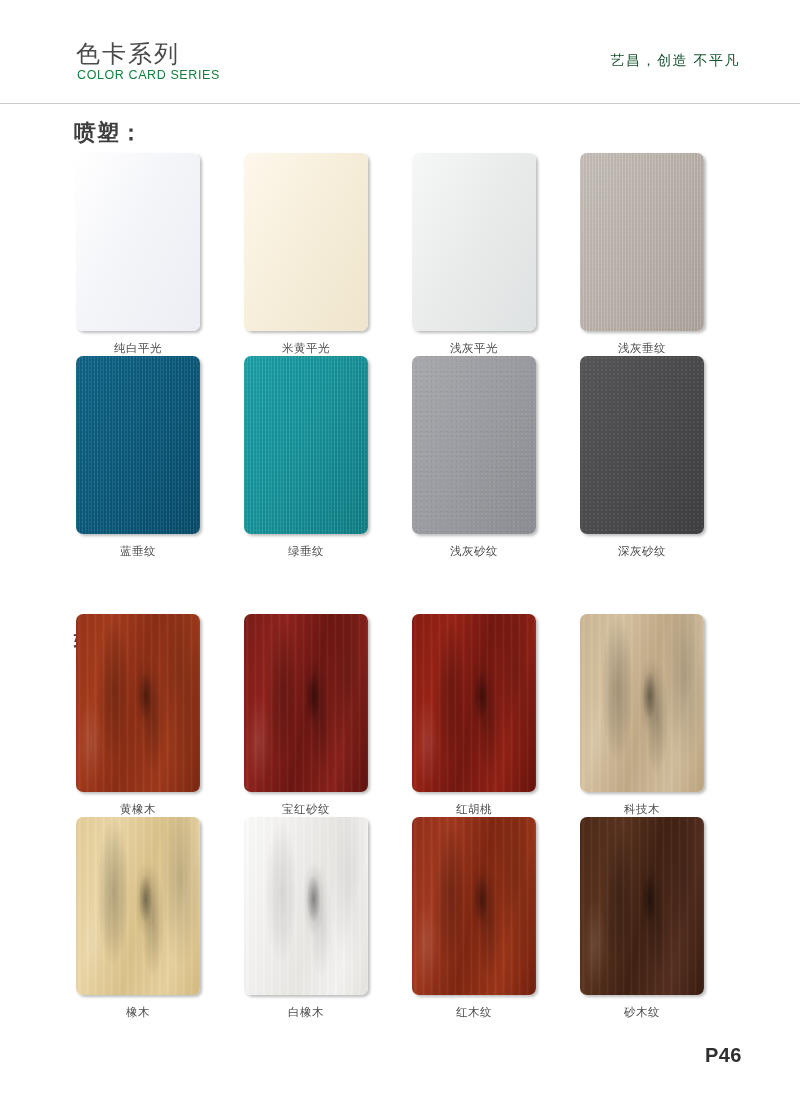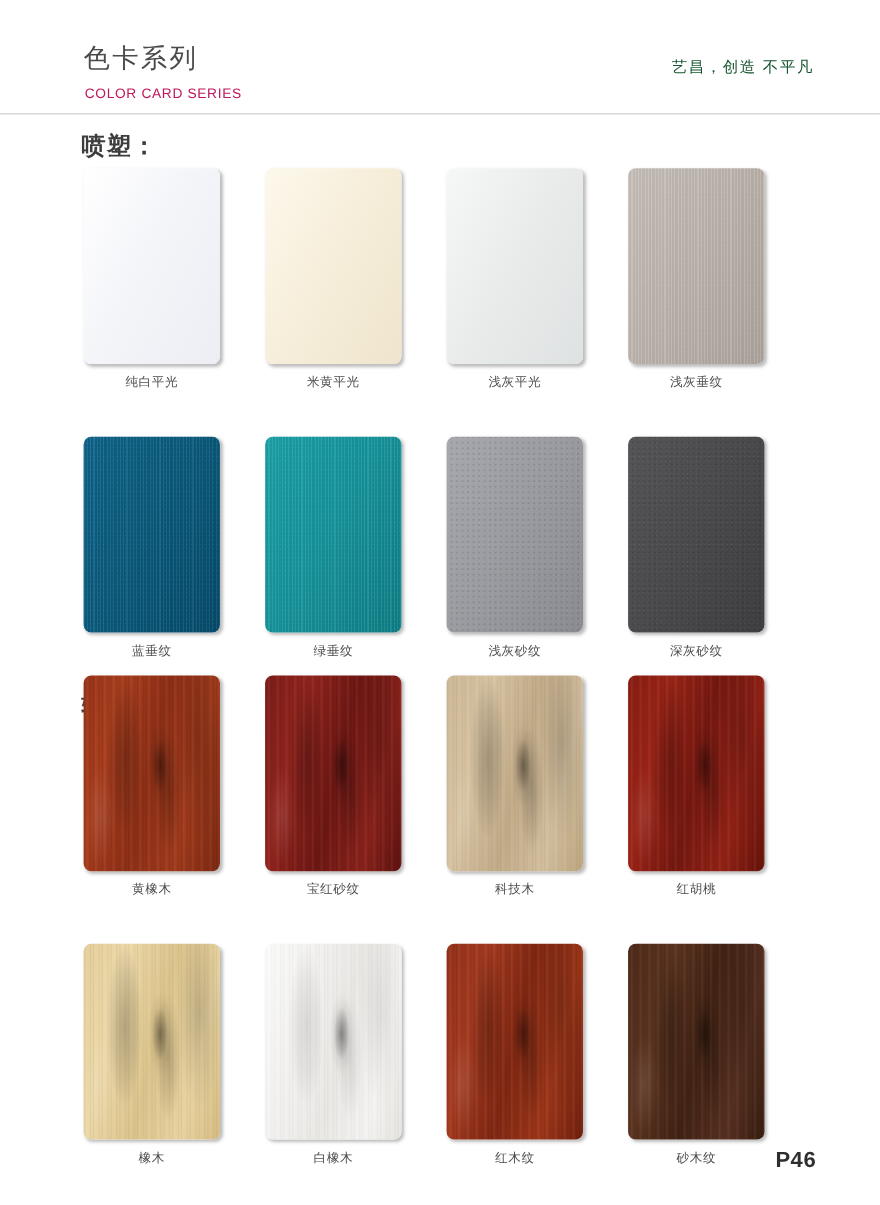--- a/index.html
+++ b/index.html
@@ -34,22 +34,22 @@
     font-size: 24px;
     font-weight: 400;
     letter-spacing: 2px;
     color: #4a4a4a;
     line-height: 1.18;
     margin: 0;
   }
   .title-en {
     font-size: 12.5px;
     letter-spacing: 0.6px;
-    color: #be185d;
-    margin: 10px 0 0 1px;
+    color: #15803d;
+    margin: 0 0 0 1px;
     font-weight: 400;
   }
   .tagline {
     position: absolute;
     right: 60px;
     top: 52px;
     font-size: 14px;
     letter-spacing: 1.5px;
     color: #14532d;
     font-weight: 400;
@@ -76,21 +76,20 @@
   #section-title-1 { top: 582px; margin-top: 45px; }
 
   .swatch-grid {
     position: absolute;
     left: 76px;
     width: 648px;
     display: grid;
     grid-template-columns: repeat(4, 124px);
     column-gap: 44px;
     row-gap: 0px;
-    gap: 41px;
   }
   #grid-0 { top: 153px; }
   #grid-1 { top: 614px; }
 
   .swatch-cell {
     width: 124px;
   }
   .swatch-cell + .swatch-cell { }
 
   .swatch-chip {
@@ -308,34 +307,34 @@
       </div>
       <div class="swatch-cell">
         <div class="swatch-chip wood-ruby wood">
           <div class="grain grain-arch"></div>
           <div class="grain grain-lines"></div>
           <div class="grain grain-knot"></div>
         </div>
         <div class="swatch-label">宝红砂纹</div>
       </div>
       <div class="swatch-cell">
+        <div class="swatch-chip wood-red-walnut wood">
+          <div class="grain grain-arch"></div>
+          <div class="grain grain-lines"></div>
+          <div class="grain grain-knot"></div>
+        </div>
+        <div class="swatch-label">红胡桃</div>
+      </div>
+      <div class="swatch-cell">
         <div class="swatch-chip wood-tech wood">
           <div class="grain grain-arch"></div>
           <div class="grain grain-lines"></div>
           <div class="grain grain-knot"></div>
         </div>
         <div class="swatch-label">科技木</div>
-      </div>
-      <div class="swatch-cell">
-        <div class="swatch-chip wood-red-walnut wood">
-          <div class="grain grain-arch"></div>
-          <div class="grain grain-lines"></div>
-          <div class="grain grain-knot"></div>
-        </div>
-        <div class="swatch-label">红胡桃</div>
       </div>
       <div class="swatch-cell">
         <div class="swatch-chip wood-oak wood">
           <div class="grain grain-arch"></div>
           <div class="grain grain-lines"></div>
           <div class="grain grain-knot"></div>
         </div>
         <div class="swatch-label">橡木</div>
       </div>
       <div class="swatch-cell">

